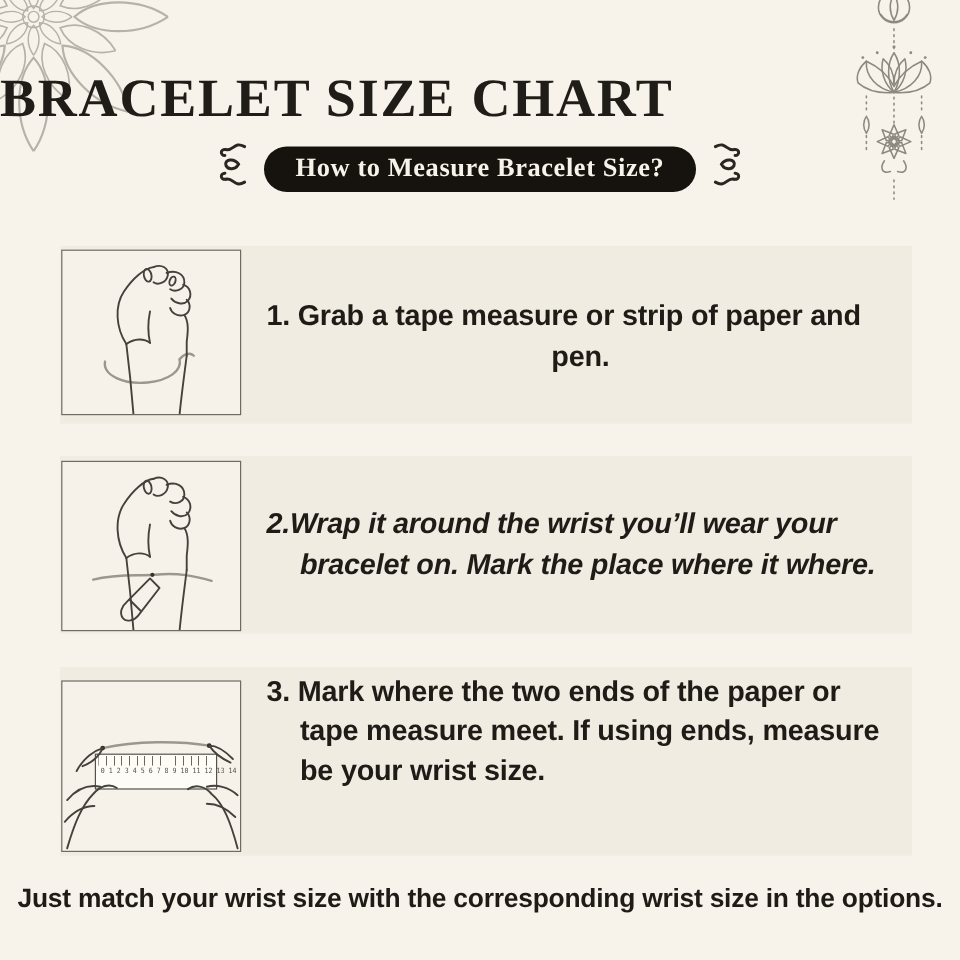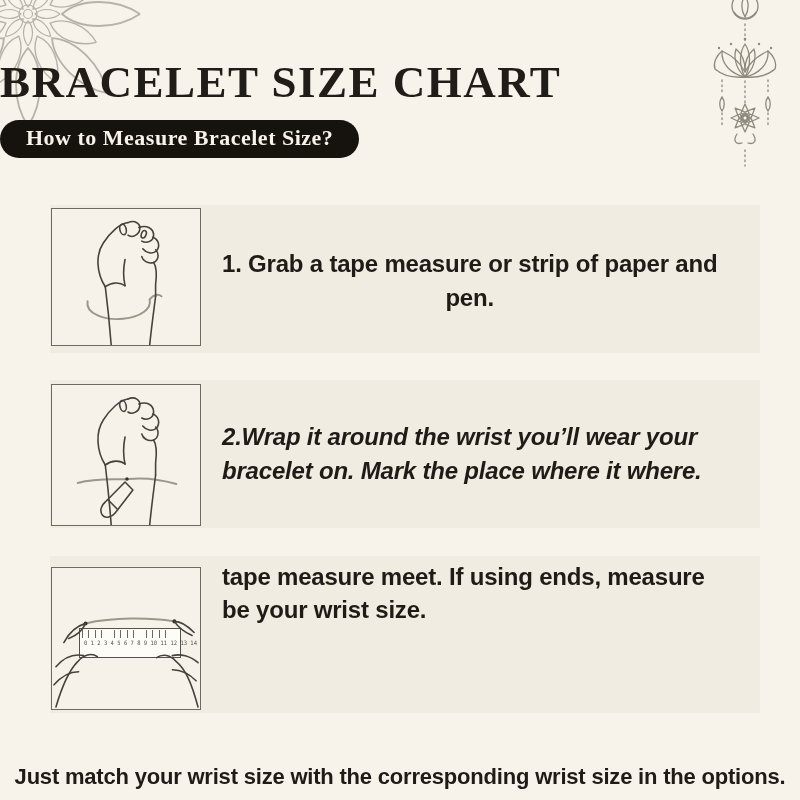--- a/index.html
+++ b/index.html
@@ -13,21 +13,21 @@
   }
   
   .title {
     position: absolute; top: 56px; left: 0; width: 100%;
     font-family: "Liberation Serif", serif;
     font-weight: 700; font-size: 45px; letter-spacing: 1.5px;
     color: #201c17;
   }
   .badge-row {
     position: absolute; top: 118px; left: 0; width: 100%; height: 42px;
-    display: flex; justify-content: center; align-items: flex-start; gap: 11px; flex-direction: column;
+    display: flex; justify-content: center; align-items: flex-end; gap: 11px;
   }
   .badge {
     background: #16130f; color: #f7f3ea;
     border-radius: 20px; padding: 5px 26px 7px;
     font-family: "Liberation Serif", serif;
     font-weight: 700; font-size: 22px; letter-spacing: 0.5px;
     white-space: nowrap;
   }
   .flourish { width: 30px; height: 46px; }
   .flourish.right { transform: scaleX(-1); }
@@ -54,21 +54,21 @@
 
   .step-text {
     position: absolute; left: 222px;
     font-size: 24px; line-height: 34px; font-weight: 600;
     letter-spacing: -0.2px;
     white-space: nowrap;
   }
   .st1 { top: 247px; text-align: center; }
   .st2 { top: 420px; font-style: italic; }
   .st3 { top: 560px; line-height: 33px; }
-  .step-text .cont { }
+  .step-text .cont { margin-left: 28px; }
 
   
   .ruler {
     position: absolute; left: 27px; top: 60px; width: 102px; height: 30px;
     background: #fdfcf7; border: 1.2px solid #55514a; box-sizing: border-box;
   }
   .ruler-ticks {
     margin: 1px 2px 0; height: 8px;
     background:
       repeating-linear-gradient(90deg, #6b675f 0 0.8px, transparent 0.8px 6.4px);
@@ -80,21 +80,20 @@
     transform: scaleX(0.92); transform-origin: center;
     white-space: nowrap;
   }
 
   
   .footer {
     position: absolute; top: 736px; left: 0; width: 100%;
     text-align: center;
     font-size: 22px; font-weight: 600; letter-spacing: -0.2px;
     color: #1f1b16;
-    margin-top: 28px;
   }
 
   .sketch { stroke: #45413b; stroke-width: 1.6; fill: none;
             stroke-linecap: round; stroke-linejoin: round; }
   .string { stroke: #9c978c; stroke-width: 2; fill: none; stroke-linecap: round; }
   .orn    { stroke: #8d897f; stroke-width: 1.3; fill: none;
             stroke-linecap: round; stroke-linejoin: round; }
   .mand   { stroke: #b6b2a9; stroke-width: 1.8; fill: none; }
   .flo    { stroke: #2b2621; stroke-width: 3; fill: none;
             stroke-linecap: round; stroke-linejoin: round; }
@@ -286,19 +285,20 @@
     <div>1. Grab a tape measure or strip of paper and</div>
     <div class="cont">pen.</div>
   </div>
 
   <div class="step-text st2">
     <div>2.Wrap it around the wrist you’ll wear your</div>
     <div class="cont">bracelet on. Mark the place where it where.</div>
   </div>
 
   <div class="step-text st3">
+    <div>3. Mark where the two ends of the paper or</div>
     <div class="cont">tape measure meet. If using ends, measure</div>
     <div class="cont">be your wrist size.</div>
   </div>
 
   <div class="footer">Just match your wrist size with the corresponding wrist size in the options.</div>
 
 </div>
 
 </body></html>

